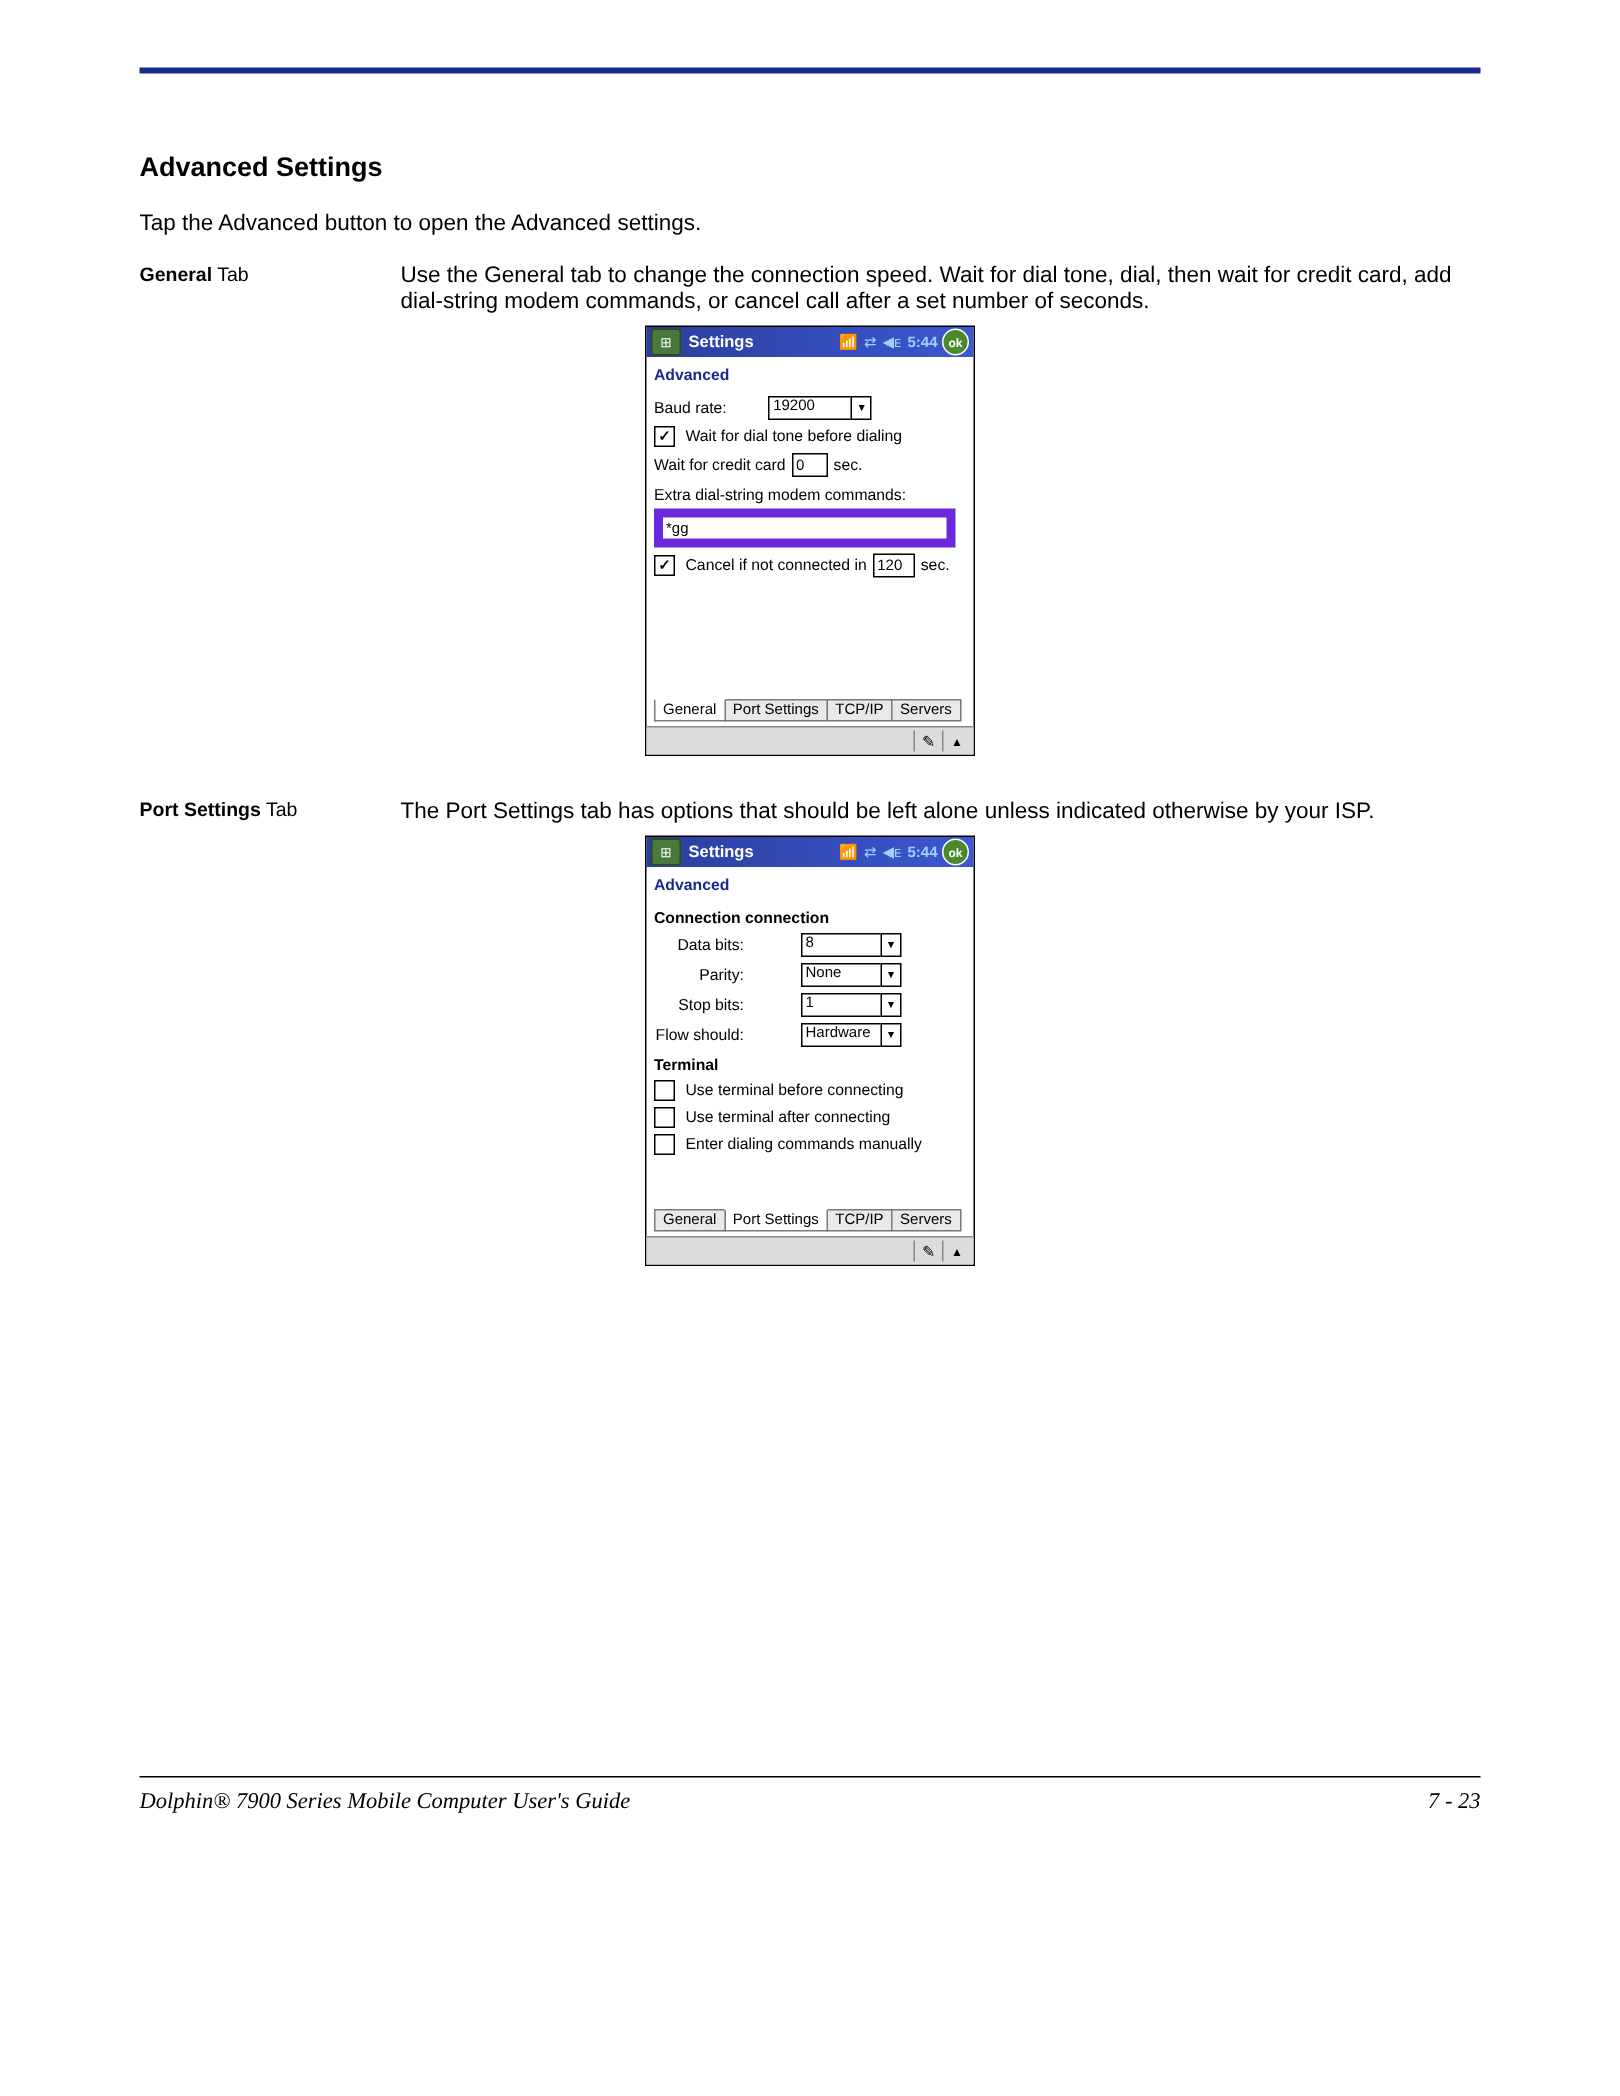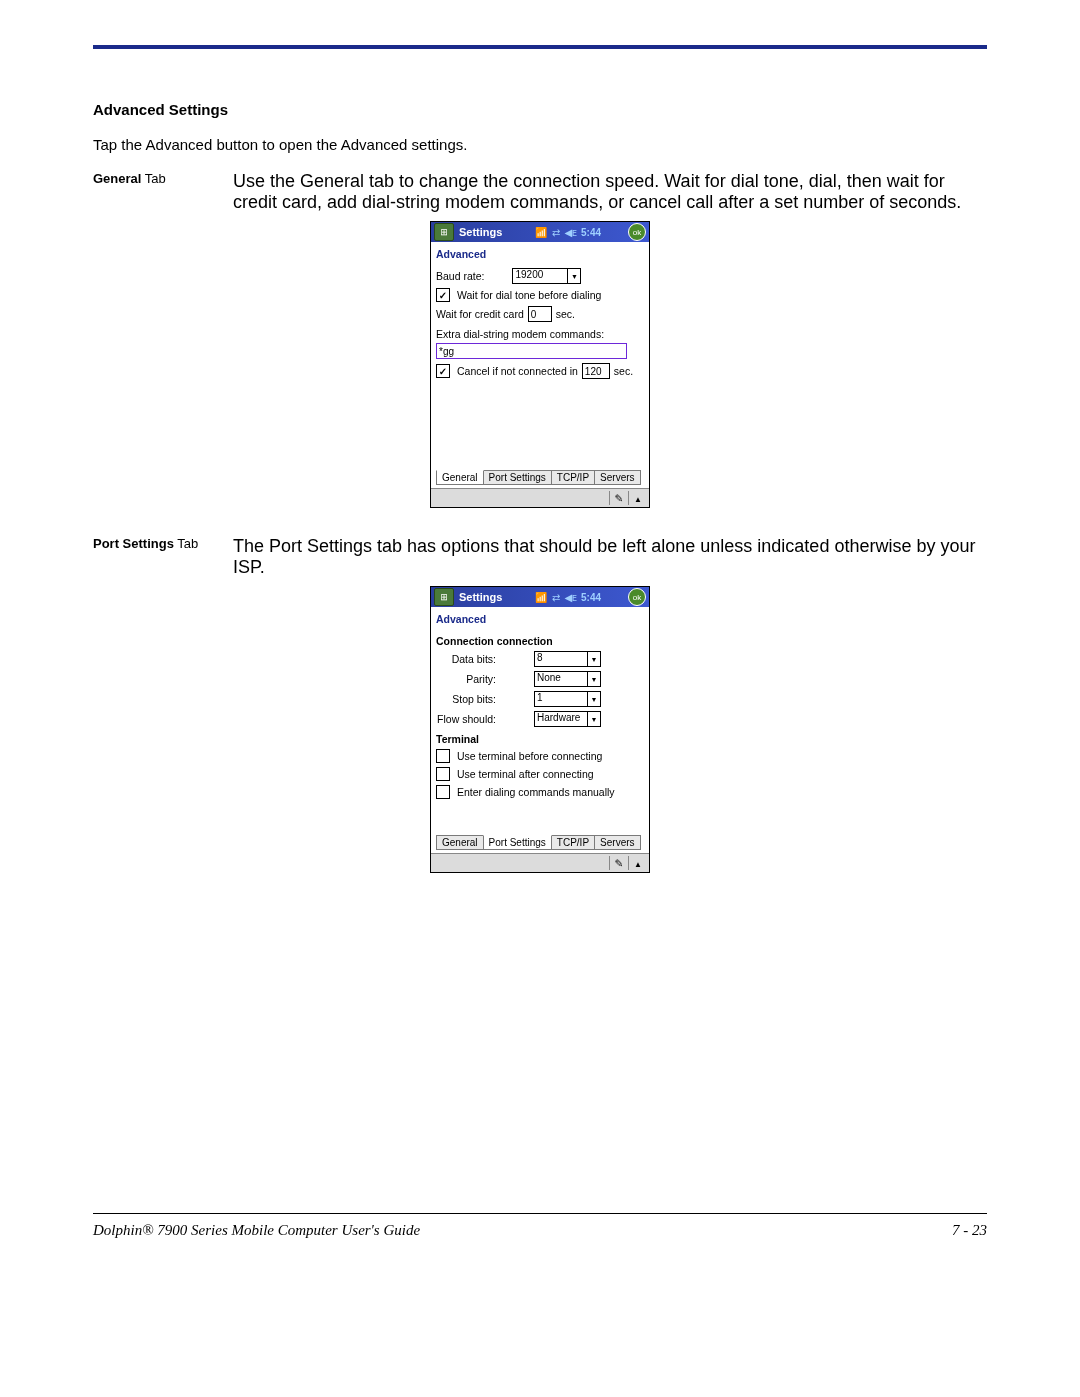--- a/index.html
+++ b/index.html
@@ -13,38 +13,39 @@
   }
   .page {
     padding: 45px 93px 60px 93px;
   }
   .top-rule {
     border-top: 4px solid #1a2a8a;
     margin-bottom: 52px;
   }
   .sec-title {
     font-weight: bold;
-    font-size: 15px;
+    font-size: 18px;
     margin-bottom: 18px;
   }
   .body-text {
     font-size: 15px;
     margin-bottom: 18px;
   }
   .two-col {
     display: flex;
     margin-bottom: 8px;
   }
   .two-col .left {
     width: 140px;
     font-size: 13px;
   }
   .two-col .right {
     flex: 1;
-    font-size: 18px;
+    font-size: 15px;
+    margin-left: 34px;
   }
   .screenshot-wrap {
     display: flex;
     justify-content: center;
     margin: 6px 0 28px 0;
   }
   .device {
     width: 218px;
     border: 1px solid #000;
     background: #fff;
@@ -75,21 +76,21 @@
     line-height: 1;
   }
   .tb-title { font-weight: bold; font-size: 11px; margin-left: 2px; }
   .tb-spacer { flex: 1; }
   .tb-icons { display: flex; align-items: center; gap: 4px; }
   .tb-icons span { color: #9fd0ff; font-size: 10px; }
   .tb-time { font-size: 10px; font-weight: bold; text-align: right; }
   .ok-btn {
     width: 16px; height: 16px; border: 1px solid #fff; border-radius: 50%;
     background: #4a8a2a; color: #fff; display: flex; align-items: center; justify-content: center;
-    font-size: 8px; font-weight: normal; margin-left: 24px;
+    font-size: 8px; font-weight: bold;
   }
   .dev-body {
     padding: 3px 5px 3px 5px;
     min-height: 240px;
     display: flex;
     flex-direction: column;
   }
   .dev-h {
     color: #1a2a8a;
     font-weight: bold;
@@ -131,21 +132,21 @@
     display: flex; align-items: center; justify-content: center;
     font-size: 7px;
   }
   .dd60 .dd-val { min-width: 48px; }
   .chk {
     width: 12px; height: 12px; border: 1px solid #000; display: inline-flex; align-items: center; justify-content: center;
     font-size: 10px; margin-right: 3px; background: #fff;
   }
   .chk.checked::after { content: "✓"; font-weight: bold; font-size: 10px; }
   .wide-input {
-    border: 1px solid #6d28d9;
+    border: 6px solid #6d28d9;
     height: 14px; width: 185px;
     padding: 0 2px;
     margin-top: 1px;
     font-family: Tahoma, Verdana, sans-serif;
     font-size: 10px;
   }
   .tabs-row {
     margin-top: auto;
     display: flex;
     align-items: flex-end;

